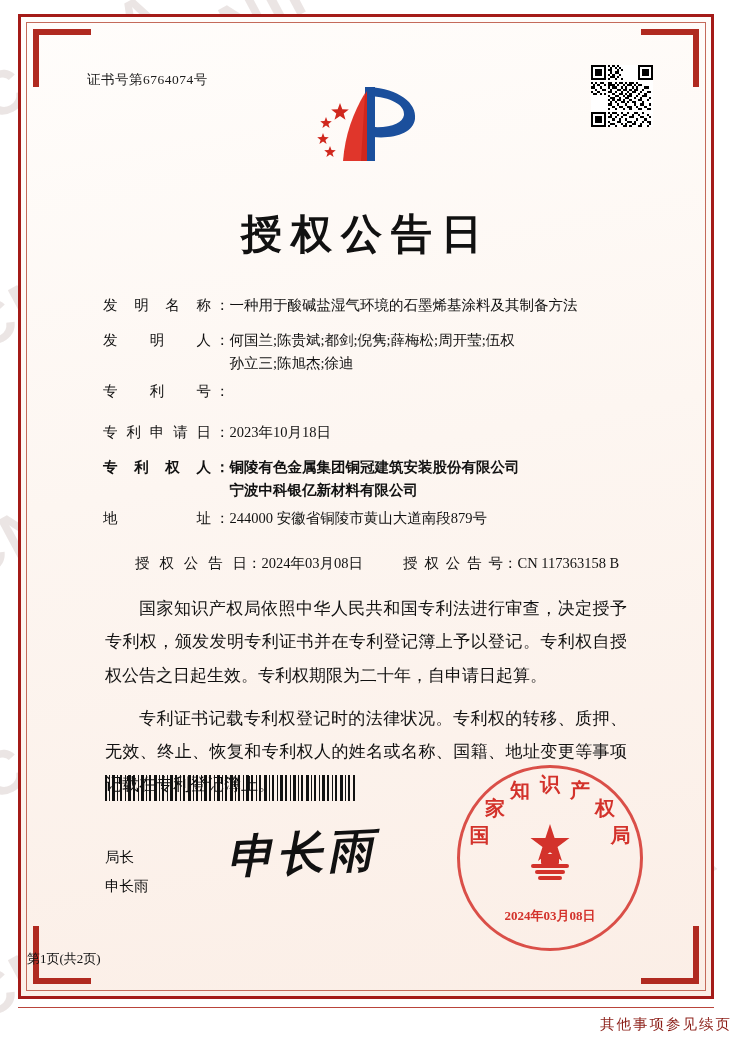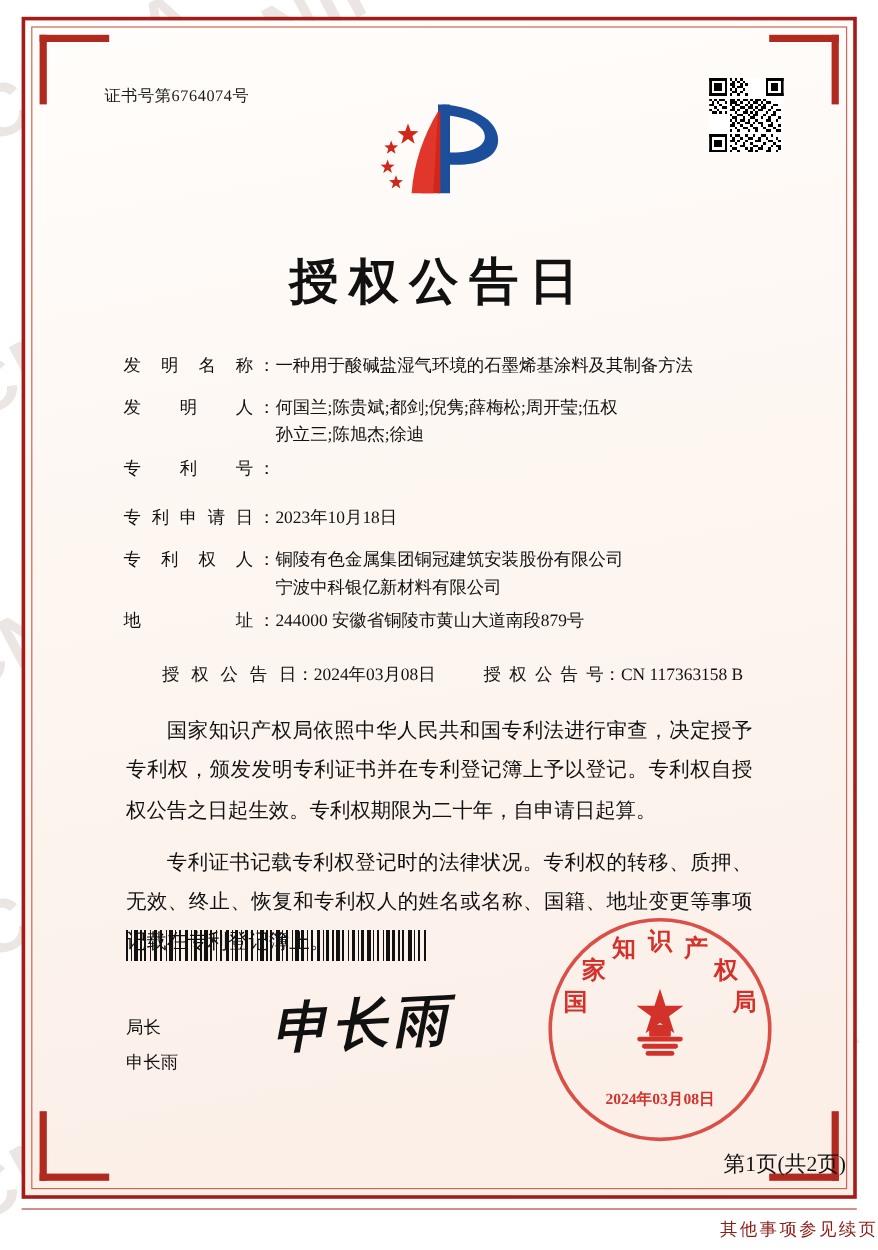--- a/index.html
+++ b/index.html
@@ -243,23 +243,23 @@
     left: 50%; top: 50%;
     transform: translate(-50%,-54%);
     width: 78px;
     height: 78px;
   }
 
   
   .page-no {
     position: absolute;
     left: 0; right: 0;
-    bottom: 8px;
-    text-align: right;
-    font-size: 18px;
+    bottom: 22px;
+    text-align: left;
+    font-size: 13px;
     color: #111;
   }
   .footer-note {
     position: absolute;
     left: 0; right: 0;
     bottom: 8px;
     text-align: right;
     font-size: 14.5px;
     letter-spacing: 2px;
     color: #8b1d16;
@@ -525,21 +525,21 @@
           <span class="label">专利号</span>
           <span class="colon">：</span>
         </div>
 
         <div class="row" style="margin-top:18px;">
           <span class="label">专利申请日</span>
           <span class="colon">：</span>
           <span class="value">2023年10月18日</span>
         </div>
 
-        <div class="row tight" style="margin-top:2px;">
+        <div class="row tight" style="margin-top:2px;font-weight:bold;">
           <span class="label">专利权人</span>
           <span class="colon">：</span>
           <span class="value">
             <span class="sub">铜陵有色金属集团铜冠建筑安装股份有限公司</span>
             <span class="sub">宁波中科银亿新材料有限公司</span>
           </span>
         </div>
 
         <div class="row">
           <span class="label">地址</span>

